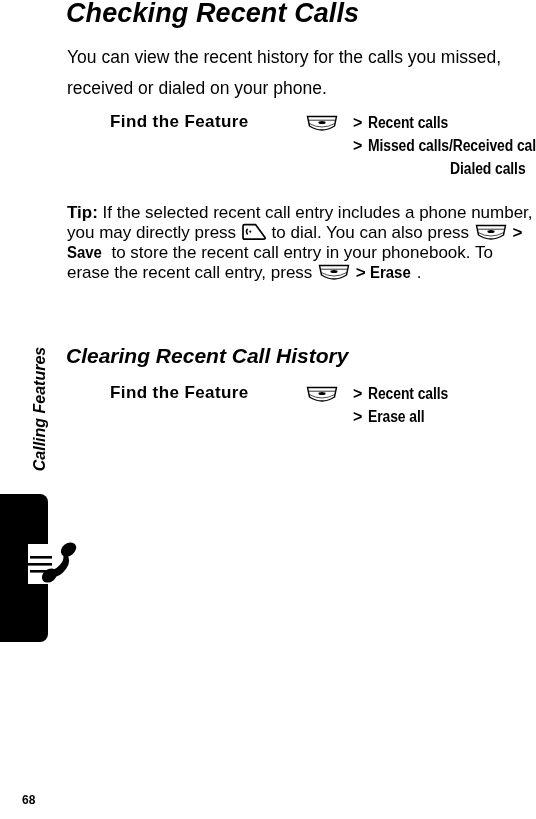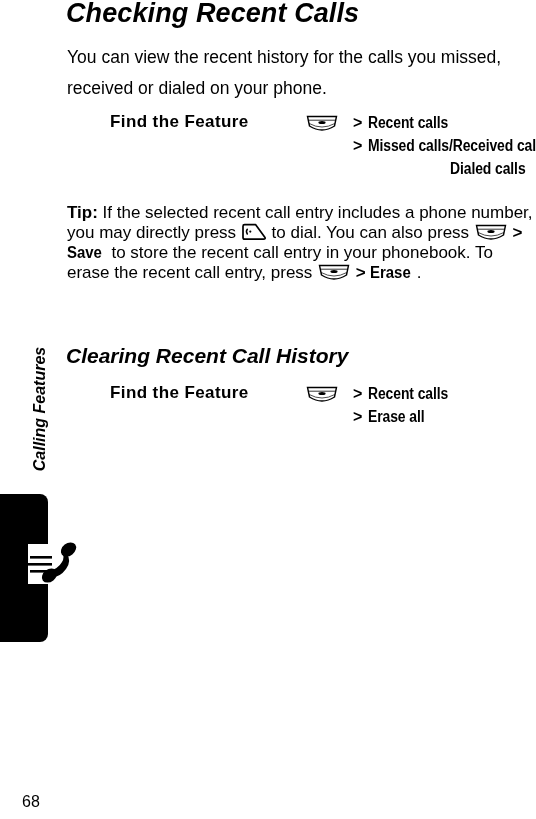--- a/index.html
+++ b/index.html
@@ -199,22 +199,22 @@
     width: 52px;
     height: 66px;
   }
   .tab-icon svg { display: block; }
 
   
   .page-number {
     position: absolute;
     left: 22px;
     top: 793px;
-    font-size: 16px;
-    font-weight: normal;
+    font-size: 12px;
+    font-weight: bold;
   }
 </style>
 </head>
 <body>
 
 <div class="page">
 
   <div class="doc-title">Checking Recent Calls</div>
 
   <div class="intro">You can view the recent history for the calls you missed, received or dialed on your phone.</div>

